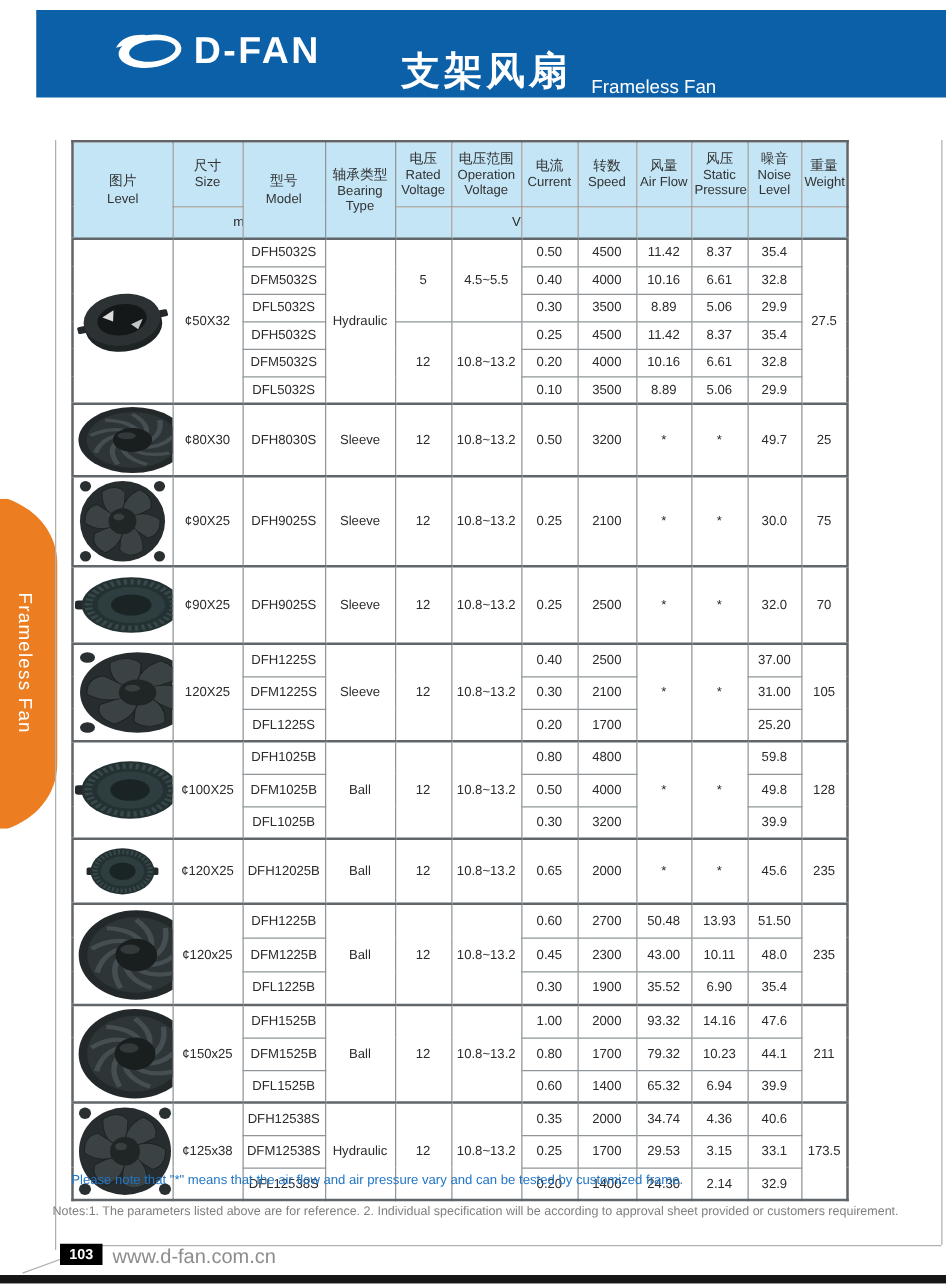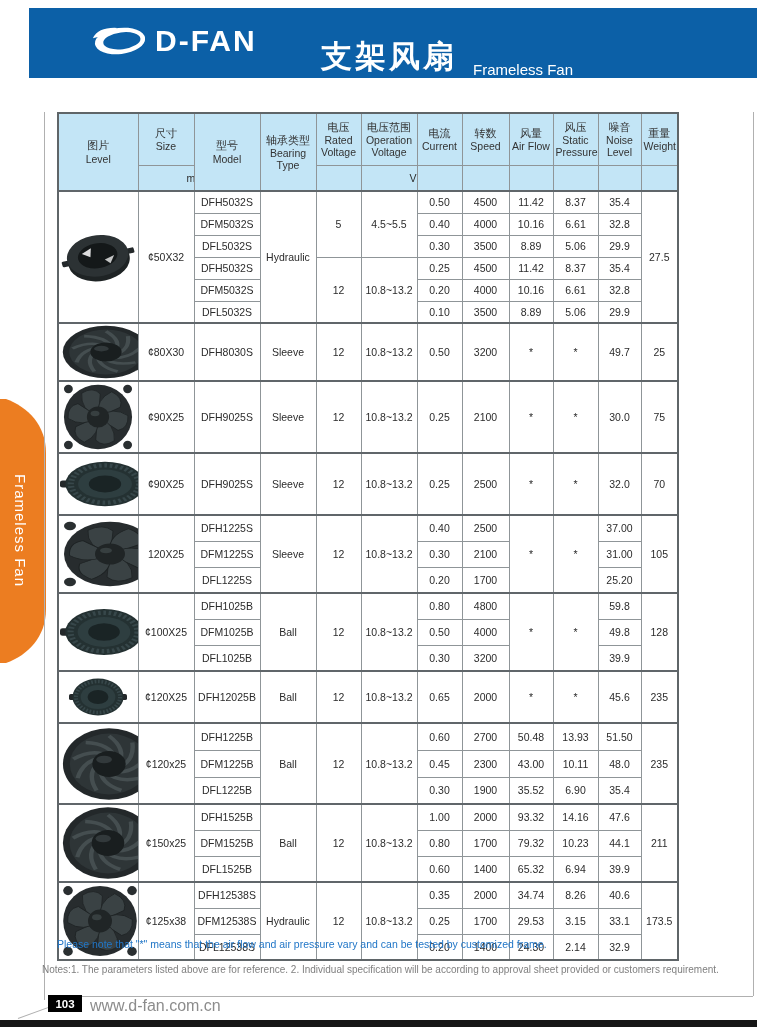--- a/index.html
+++ b/index.html
@@ -502,21 +502,21 @@
             </svg>
           </td>
           <td rowspan="3">¢125x38</td>
           <td>DFH12538S</td>
           <td rowspan="3">Hydraulic</td>
           <td rowspan="3">12</td>
           <td rowspan="3">10.8~13.2</td>
           <td>0.35</td>
           <td>2000</td>
           <td>34.74</td>
-          <td>8.26</td>
+          <td>4.36</td>
           <td>40.6</td>
           <td rowspan="3">173.5</td>
         </tr>
         <tr style="height: 26px;">
           <td>DFM12538S</td>
           <td>0.25</td>
           <td>1700</td>
           <td>29.53</td>
           <td>3.15</td>
           <td>33.1</td>

